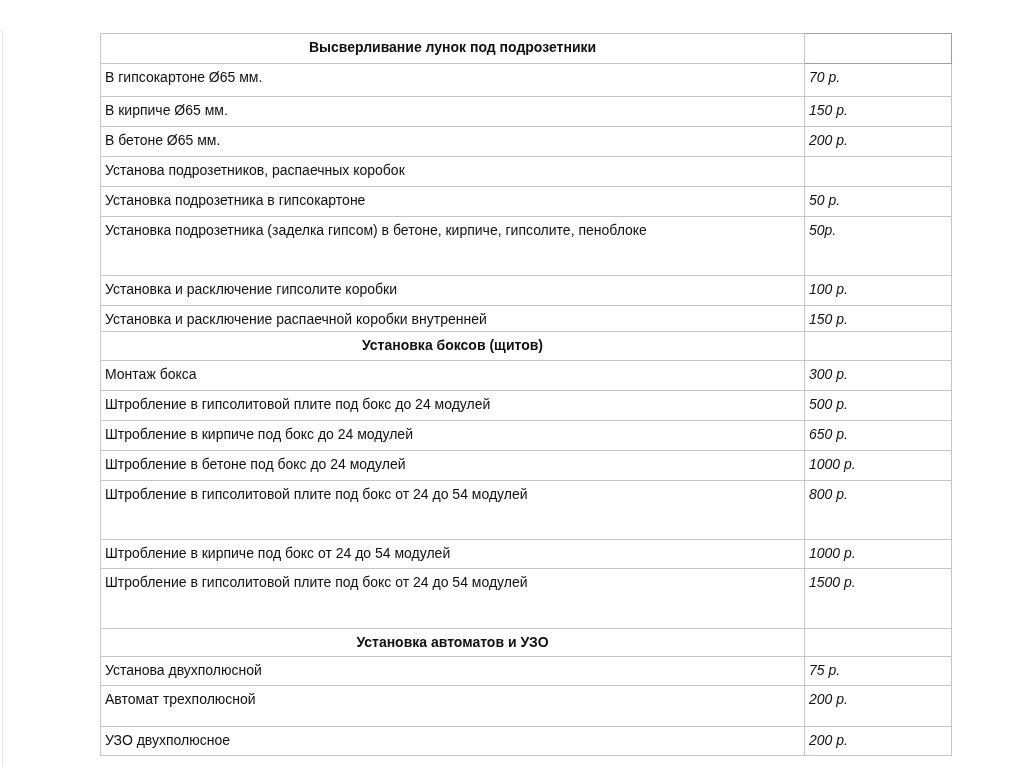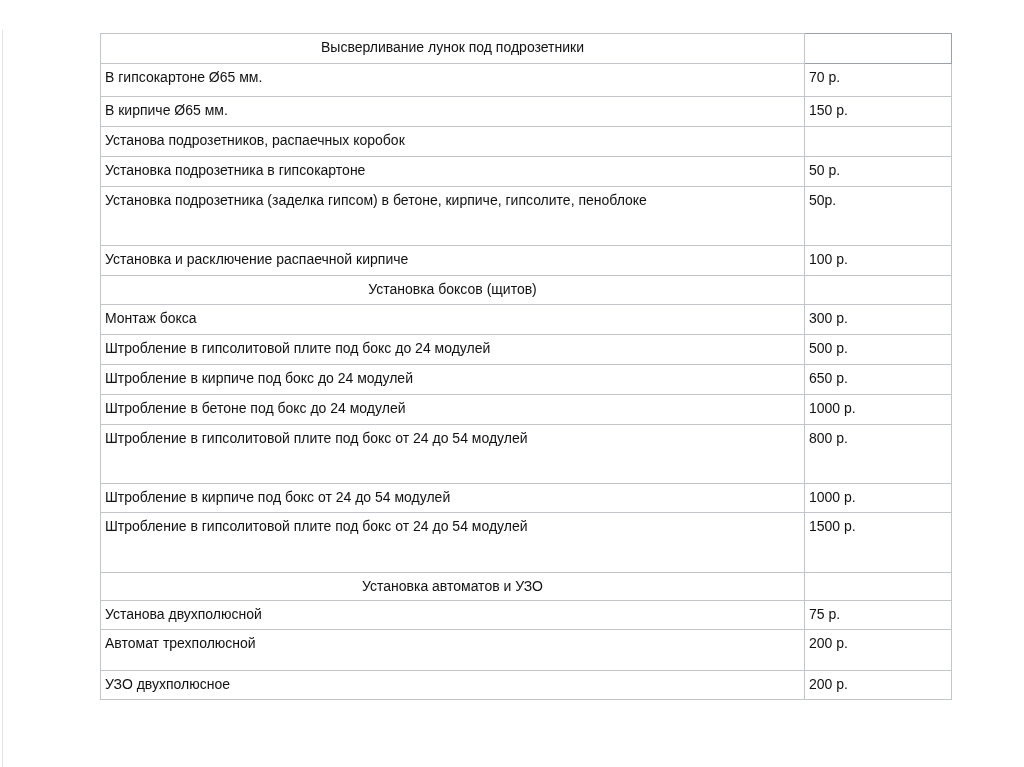--- a/index.html
+++ b/index.html
@@ -37,23 +37,23 @@
     border: 1px solid #c2c6cc;
     font-size: 14px;
     line-height: 1.25;
     color: #111111;
     vertical-align: top;
     padding: 5px 4px 2px 4px;
     overflow: hidden;
     background: #ffffff;
   }
   td.col-service { width: 695px; }
-  td.col-price   { width: 138px; }
+  td.col-price   { width: 138px; font-style: italic; }
   tr.section-row td.col-service {
-    font-weight: normal;
+    font-weight: bold;
     text-align: center;
   }
   tr.header-row td.col-price {
     border-color: #9aa0a8;
   }
 </style>
 </head>
 <body>
 
 <div class="slide">
@@ -67,34 +67,42 @@
       </tr>
       <tr style="height:33px">
         <td class="col-service">В гипсокартоне Ø65 мм.</td>
         <td class="col-price">70 р.</td>
       </tr>
       <tr style="height:30px">
         <td class="col-service">В кирпиче Ø65 мм.</td>
         <td class="col-price">150 р.</td>
       </tr>
       <tr style="height:30px">
+        <td class="col-service">В бетоне Ø65 мм.</td>
+        <td class="col-price">200 р.</td>
+      </tr>
+      <tr style="height:30px">
         <td class="col-service">Установа подрозетников, распаечных коробок</td>
         <td class="col-price"></td>
       </tr>
       <tr style="height:30px">
         <td class="col-service">Установка подрозетника в гипсокартоне</td>
         <td class="col-price">50 р.</td>
       </tr>
       <tr style="height:59px">
         <td class="col-service">Установка подрозетника (заделка гипсом) в бетоне, кирпиче, гипсолите, пеноблоке</td>
         <td class="col-price">50р.</td>
       </tr>
       <tr style="height:30px">
-        <td class="col-service">Установка и расключение распаечной кирпиче</td>
+        <td class="col-service">Установка и расключение гипсолите коробки</td>
         <td class="col-price">100 р.</td>
+      </tr>
+      <tr style="height:26px">
+        <td class="col-service">Установка и расключение распаечной коробки внутренней</td>
+        <td class="col-price">150 р.</td>
       </tr>
       <tr class="section-row" style="height:29px">
         <td class="col-service">Установка боксов (щитов)</td>
         <td class="col-price"></td>
       </tr>
       <tr style="height:30px">
         <td class="col-service">Монтаж бокса</td>
         <td class="col-price">300 р.</td>
       </tr>
       <tr style="height:30px">

